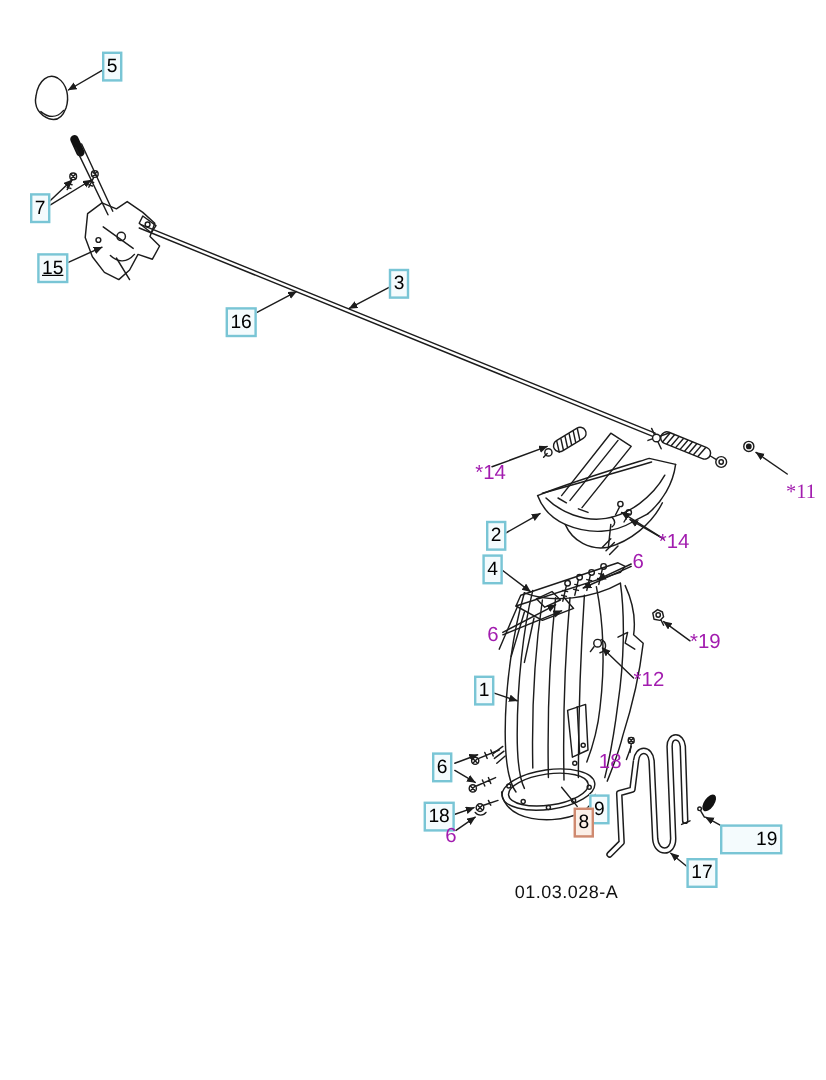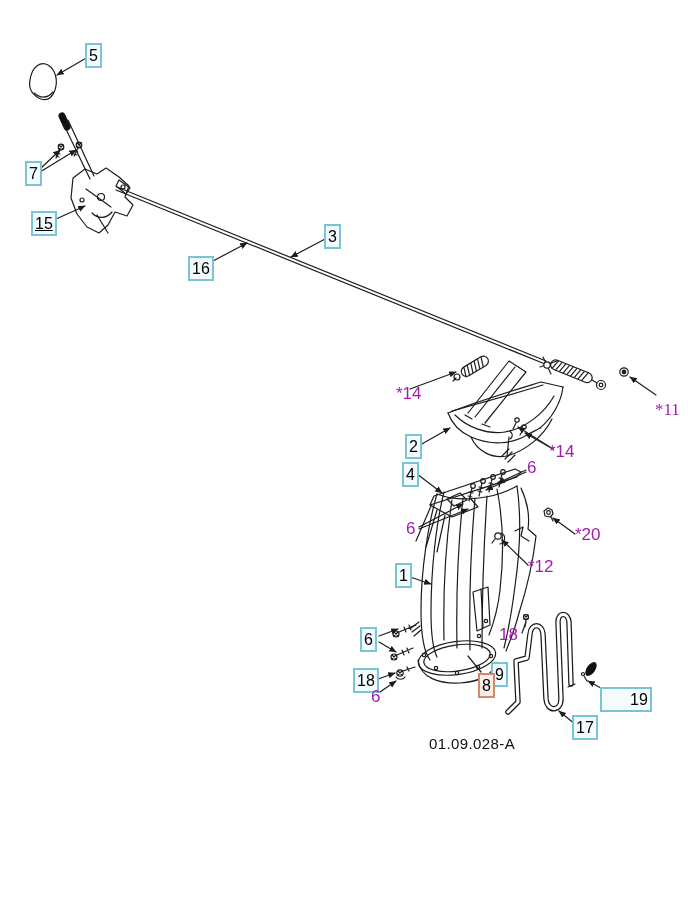--- a/index.html
+++ b/index.html
@@ -242,22 +242,22 @@
 <div class="callout" style="left:360px;top:627px;">6</div>
 <div class="callout" style="left:353px;top:668px;">18</div>
 <div class="callout" style="left:491px;top:662px;">9</div>
 <div class="callout orange" style="left:478px;top:673px;">8</div>
 <div class="callout" style="left:572px;top:715px;text-align:center;">17</div>
 <div class="callout" style="left:600px;top:687px;padding-left:28px;">19</div>
 
 <div class="plain" style="left:396px;top:384px;">*14</div>
 <div class="plain" style="left:549px;top:442px;">*14</div>
 <div class="plain" style="left:655px;top:400px;font-family:Liberation Serif, serif;">*11</div>
-<div class="plain" style="left:575px;top:525px;">*20</div>
+<div class="plain" style="left:575px;top:525px;">*19</div>
 <div class="plain" style="left:528px;top:557px;">*12</div>
 <div class="plain" style="left:527px;top:458px;">6</div>
 <div class="plain" style="left:406px;top:519px;">6</div>
 <div class="plain" style="left:371px;top:687px;">6</div>
 <div class="plain" style="left:499px;top:625px;">18</div>
 
-<div class="code" style="left:429px;top:735px;">01.09.028-A</div>
+<div class="code" style="left:429px;top:735px;">01.03.028-A</div>
 
 </div>
 
 </body></html>

